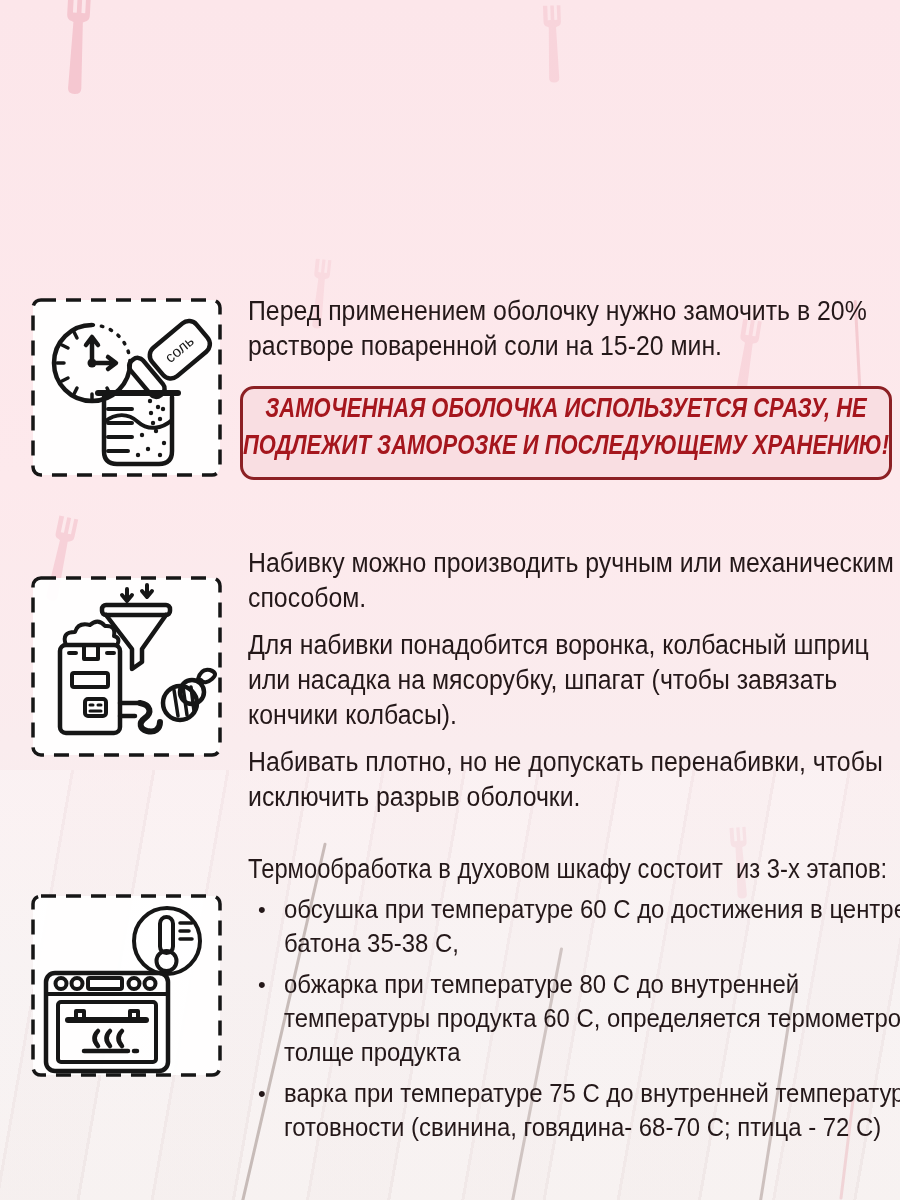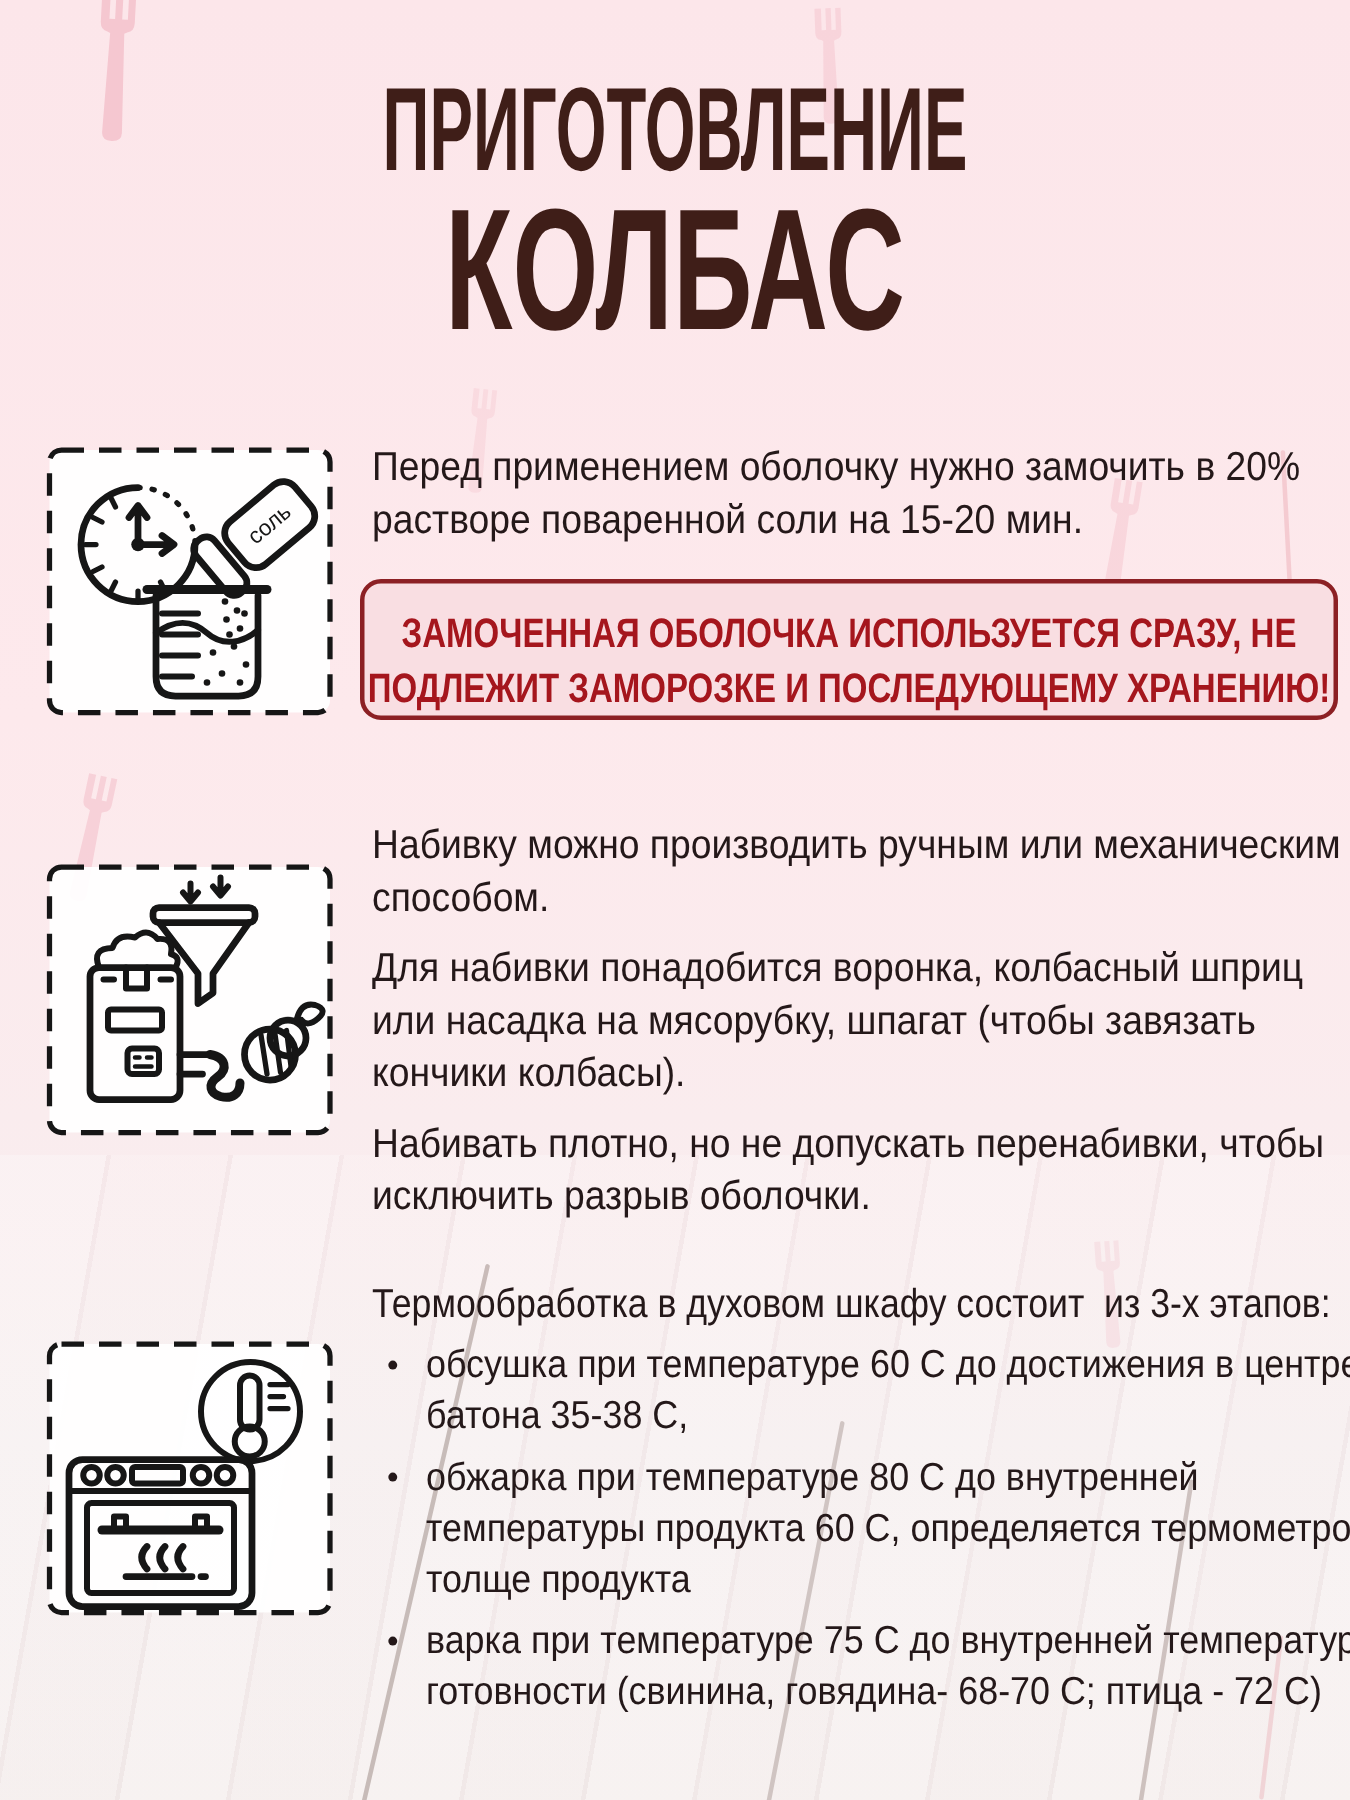--- a/index.html
+++ b/index.html
@@ -29,21 +29,21 @@
   
   .para{position:absolute;color:#241819;font-size:27px;line-height:35px;white-space:pre;
         transform:scaleX(.92);transform-origin:left top;}
   .p-s1{left:248px;top:294px;}
   .s2-text{position:absolute;left:248px;top:546px;}
   .s2-text .para2{position:static;display:block;margin:0 0 12px 0;color:#241819;font-size:27px;line-height:35px;white-space:pre;transform:scaleX(.92);transform-origin:left top;}
 
   
   .warning-box{position:absolute;left:240px;top:386px;width:646px;height:88px;
     background:#f9dee2;border:3px solid #8c2024;border-radius:14px;
-    display:flex;align-items:flex-end;justify-content:center;overflow:visible;}
+    display:flex;align-items:flex-start;justify-content:center;overflow:visible;font-style:italic;}
   .warning-text{flex:0 0 auto;width:810px;text-align:center;color:#a5161d;font-weight:700;
     font-size:27.5px;line-height:37px;white-space:pre;transform:scaleX(.8);}
 
   
   .s3-heading{position:absolute;left:248px;top:852px;color:#241819;font-size:27px;line-height:35px;
     white-space:pre;transform:scaleX(.88);transform-origin:left top;}
   .bullet-list{position:absolute;left:258px;top:892px;width:640px;}
   .bullet-item{display:flex;align-items:flex-start;margin-bottom:7px;}
   .bullet-dot{flex:0 0 26px;color:#241819;font-size:22px;line-height:34px;padding-top:1px;}
   .bullet-text{flex:1;color:#241819;font-size:26px;line-height:34px;white-space:pre;
@@ -73,24 +73,20 @@
       <path d="M5 2 v22 q0 6 5 7 l2 1 -2 70 q0 6 7 6 q7 0 7 -6 l-2 -70 2 -1 q5 -1 5 -7 v-22 h-5 v20 h-4 v-20 h-5 v20 h-4 v-20 z"></path>
     </svg>
 
   <div class="plank-wash"></div>
   <div class="seam" style="left:282px;top:838px;height:372px;background:rgba(110,85,78,.35);transform:rotate(13deg);"></div>
   <div class="seam" style="left:535px;top:945px;height:265px;background:rgba(120,95,88,.3);transform:rotate(11deg);"></div>
   <div class="seam" style="left:775px;top:985px;height:230px;background:rgba(120,95,88,.33);transform:rotate(9deg);"></div>
   <div class="seam" style="left:858px;top:300px;height:165px;background:rgba(228,150,160,.35);transform:rotate(-3deg);"></div>
   <div class="seam" style="left:846px;top:1090px;height:110px;background:rgba(228,150,160,.3);transform:rotate(7deg);"></div>
 
-  <div class="title-block">
-    <div class="title1">ПРИГОТОВЛЕНИЕ</div>
-    <div class="title2">КОЛБАС</div>
-  </div>
 
   <svg class="iconbox box1" viewBox="0 0 193 181">
     <rect x="3" y="3" width="187" height="175" rx="8" fill="rgba(255,255,255,0.93)" stroke="#161616" stroke-width="3.5" stroke-dasharray="15 10"></rect>
     <g stroke="#161616" stroke-width="4.5" fill="none" stroke-linecap="round" stroke-linejoin="round">
 
       <path d="M62 28 a38 38 0 1 0 38 38"></path>
       <path d="M62 28 a38 38 0 0 1 38 38" stroke-dasharray="1.5 8" stroke-width="3.5"></path>
       <path d="M27 66 h7 M32 48 l6 3 M32 84 l6 -3 M44 35 l3 6 M44 97 l3 -6 M62 104 v-7 M80 97 l-3 -6" stroke-width="3.5"></path>
       <circle cx="62" cy="66" r="4.5" fill="#161616" stroke="none"></circle>
       <path d="M62 62 v-21 M56 48 l6 -8 6 8"></path>

